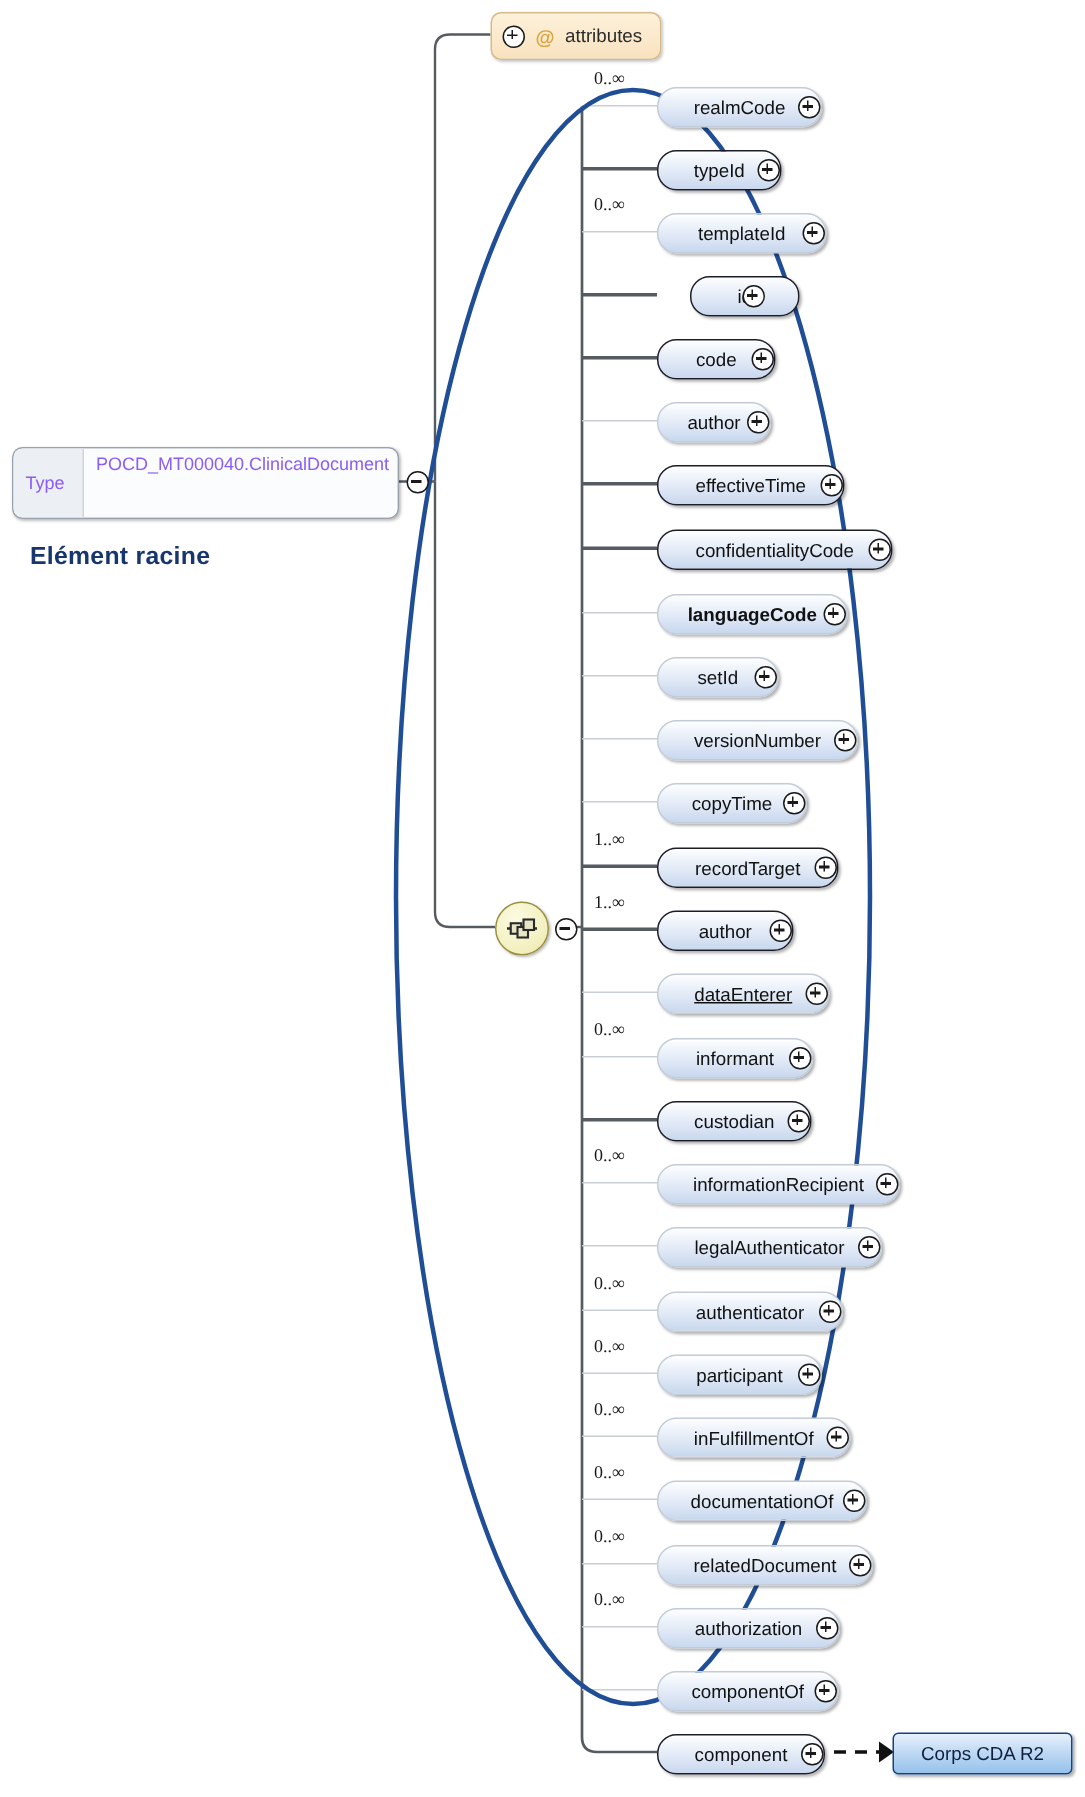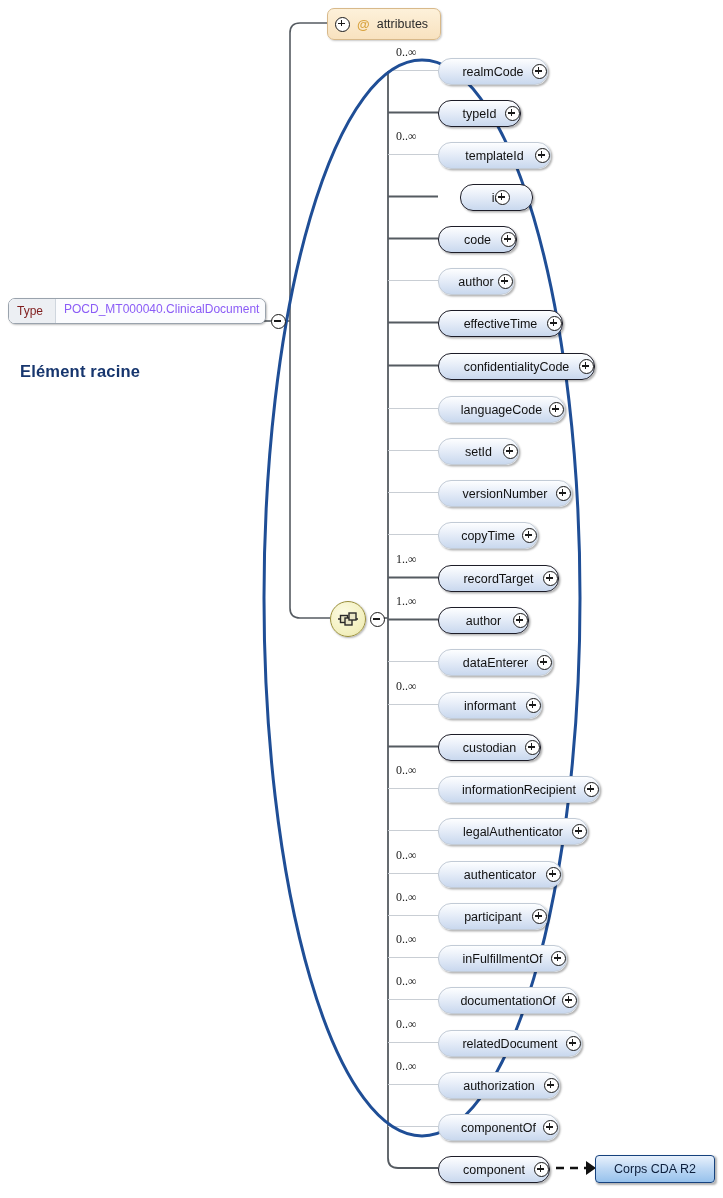--- a/index.html
+++ b/index.html
@@ -9,21 +9,21 @@
   svg#wires{position:absolute;left:0;top:0;width:723px;height:1198px;pointer-events:none;}
 
   
   .rootbox{position:absolute;left:8px;top:298px;width:256px;
     border:1px solid #9aa3ad;border-radius:7px;background:#f4f7fb;
     box-shadow:1px 1px 2px rgba(0,0,0,.25);overflow:hidden;}
   .rootbox .rb-title{padding:3px 7px;font-size:12px;color:#111;
     background:linear-gradient(to bottom,#e9eff7 0%,#cfdcea 100%);
     border-bottom:1px solid #b4bdc7;}
   .rootbox .rb-row{display:flex;font-size:12px;background:#fbfcfe;}
-  .rootbox .rb-key{padding:5px 8px;color:#7f1d1d;border-right:1px solid #cfd6de;
+  .rootbox .rb-key{padding:16px 8px;color:#8b5cf6;border-right:1px solid #cfd6de;
     background:#eceff3;min-width:30px;}
   .rootbox .rb-val{padding:3px 8px;color:#8b5cf6;}
 
   
   .attrbox{position:absolute;left:327px;top:8px;height:30px;
     display:flex;align-items:center;gap:7px;padding:0 12px 0 7px;
     border:1px solid #d8b98a;border-radius:7px;
     background:linear-gradient(to bottom,#fdf1da 0%,#f8e2bf 100%);
     box-shadow:1px 1px 2px rgba(0,0,0,.22);}
   .attrbox .at-label{font-size:12.5px;color:#2b2b2b;}
@@ -173,21 +173,21 @@
       </div>
       <div class="tog plus" style="left: 498px; top: 274px;"></div>
       <div class="node req" style="left: 438px; top: 310px; width: 101px;">
         <span>effectiveTime</span>
       </div>
       <div class="tog plus" style="left: 547px; top: 316px;"></div>
       <div class="node req" style="left: 438px; top: 353px; width: 133px;">
         <span>confidentialityCode</span>
       </div>
       <div class="tog plus" style="left: 579px; top: 359px;"></div>
-      <div class="node opt" style="left: 438px; top: 396px; width: 103px;">
+      <div class="node opt" style="left: 438px; top: 396px; width: 103px; font-weight: bold;">
         <span>languageCode</span>
       </div>
       <div class="tog plus" style="left: 549px; top: 402px;"></div>
       <div class="node opt" style="left: 438px; top: 438px; width: 57px;">
         <span>setId</span>
       </div>
       <div class="tog plus" style="left: 503px; top: 444px;"></div>
       <div class="node opt" style="left: 438px; top: 480px; width: 110px;">
         <span>versionNumber</span>
       </div>
@@ -199,21 +199,21 @@
       <div class="node req" style="left: 438px; top: 565px; width: 97px;">
         <span>recordTarget</span>
       </div>
       <div class="tog plus" style="left: 543px; top: 571px;"></div>
       <div class="card" style="left: 396px; top: 552px;">1..∞</div>
       <div class="node req" style="left: 438px; top: 607px; width: 67px;">
         <span>author</span>
       </div>
       <div class="tog plus" style="left: 513px; top: 613px;"></div>
       <div class="card" style="left: 396px; top: 594px;">1..∞</div>
-      <div class="node opt" style="left: 438px; top: 649px; width: 91px;">
+      <div class="node opt" style="left: 438px; top: 649px; width: 91px; text-decoration: underline;">
         <span>dataEnterer</span>
       </div>
       <div class="tog plus" style="left: 537px; top: 655px;"></div>
       <div class="node opt" style="left: 438px; top: 692px; width: 80px;">
         <span>informant</span>
       </div>
       <div class="tog plus" style="left: 526px; top: 698px;"></div>
       <div class="card" style="left: 396px; top: 679px;">0..∞</div>
       <div class="node req" style="left: 438px; top: 734px; width: 79px;">
         <span>custodian</span>

